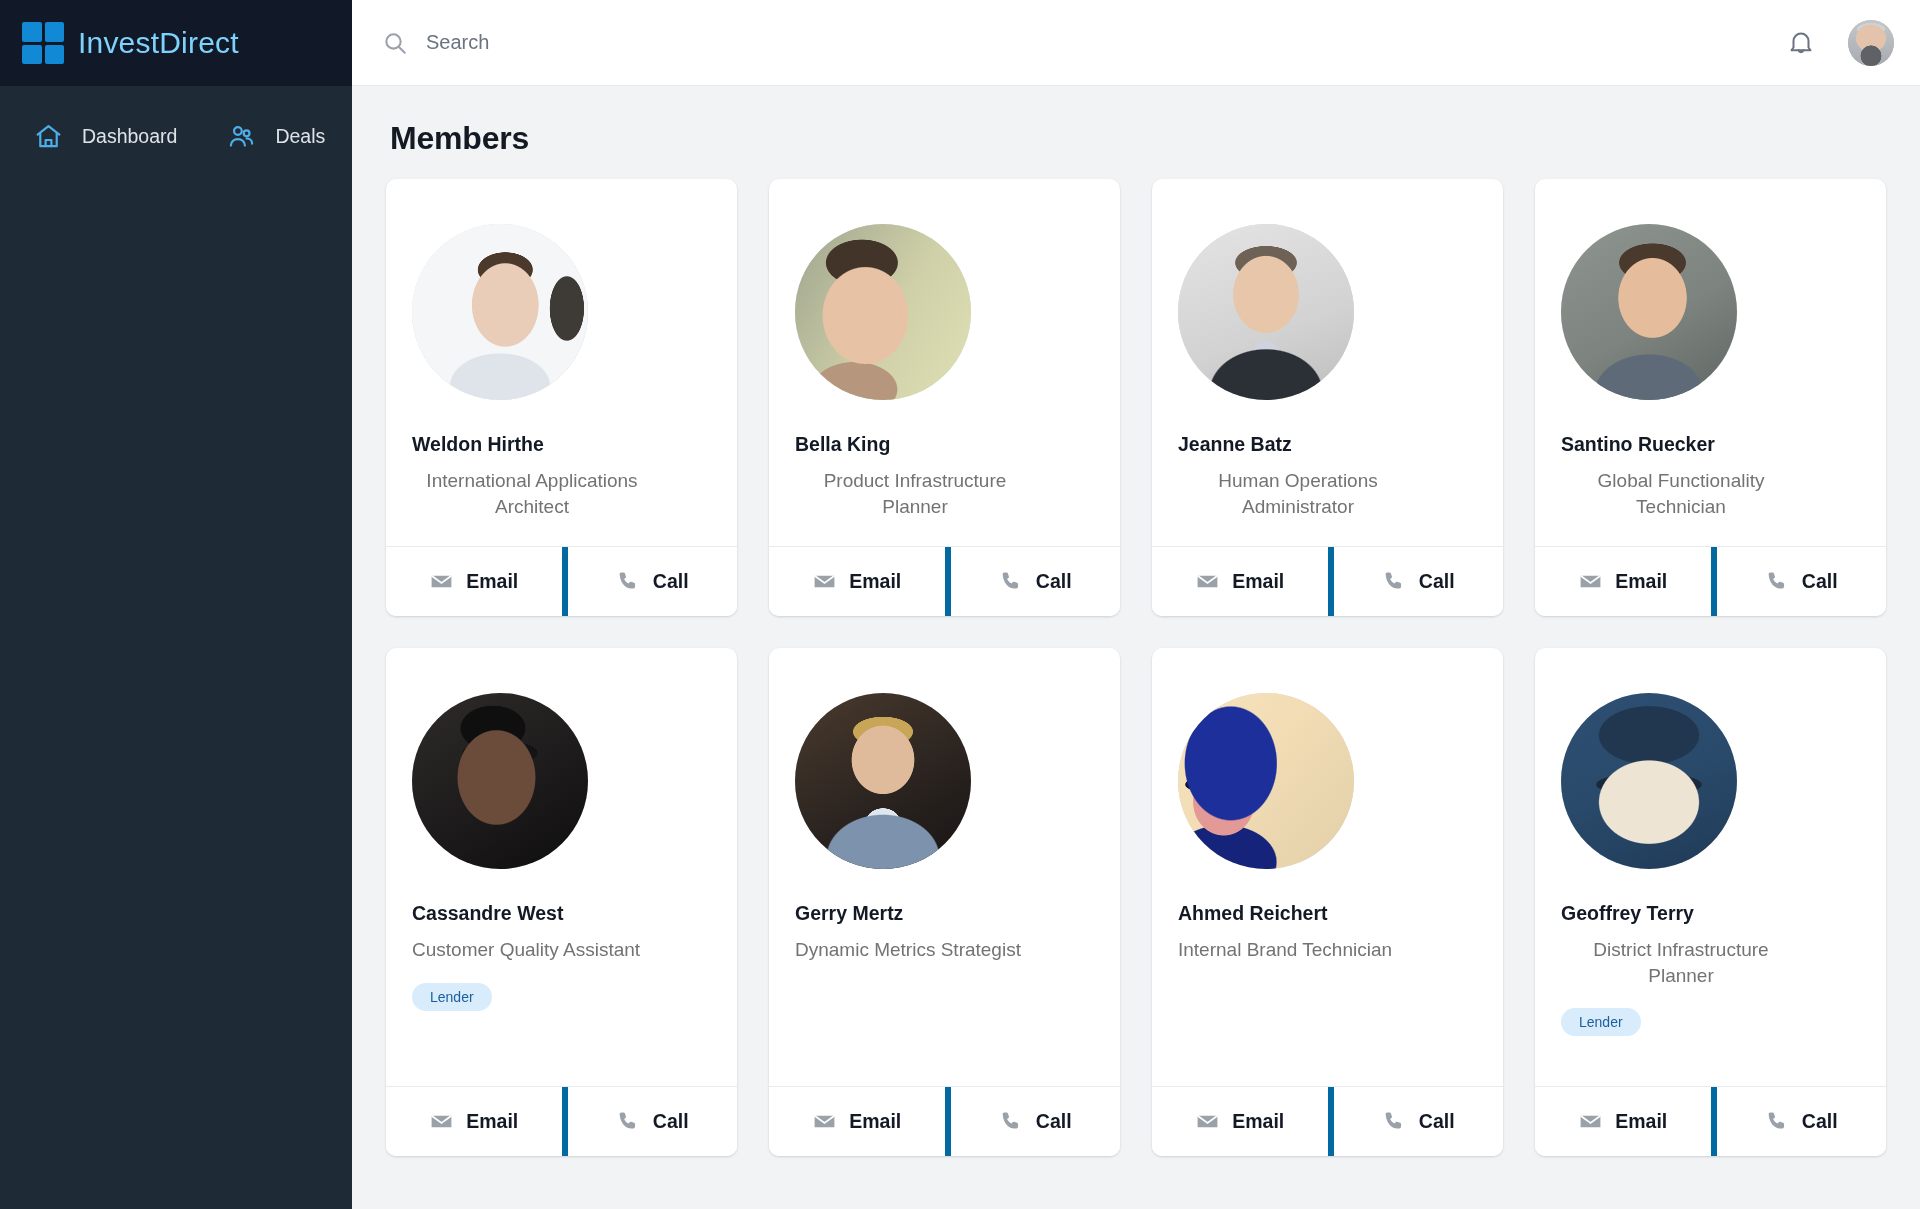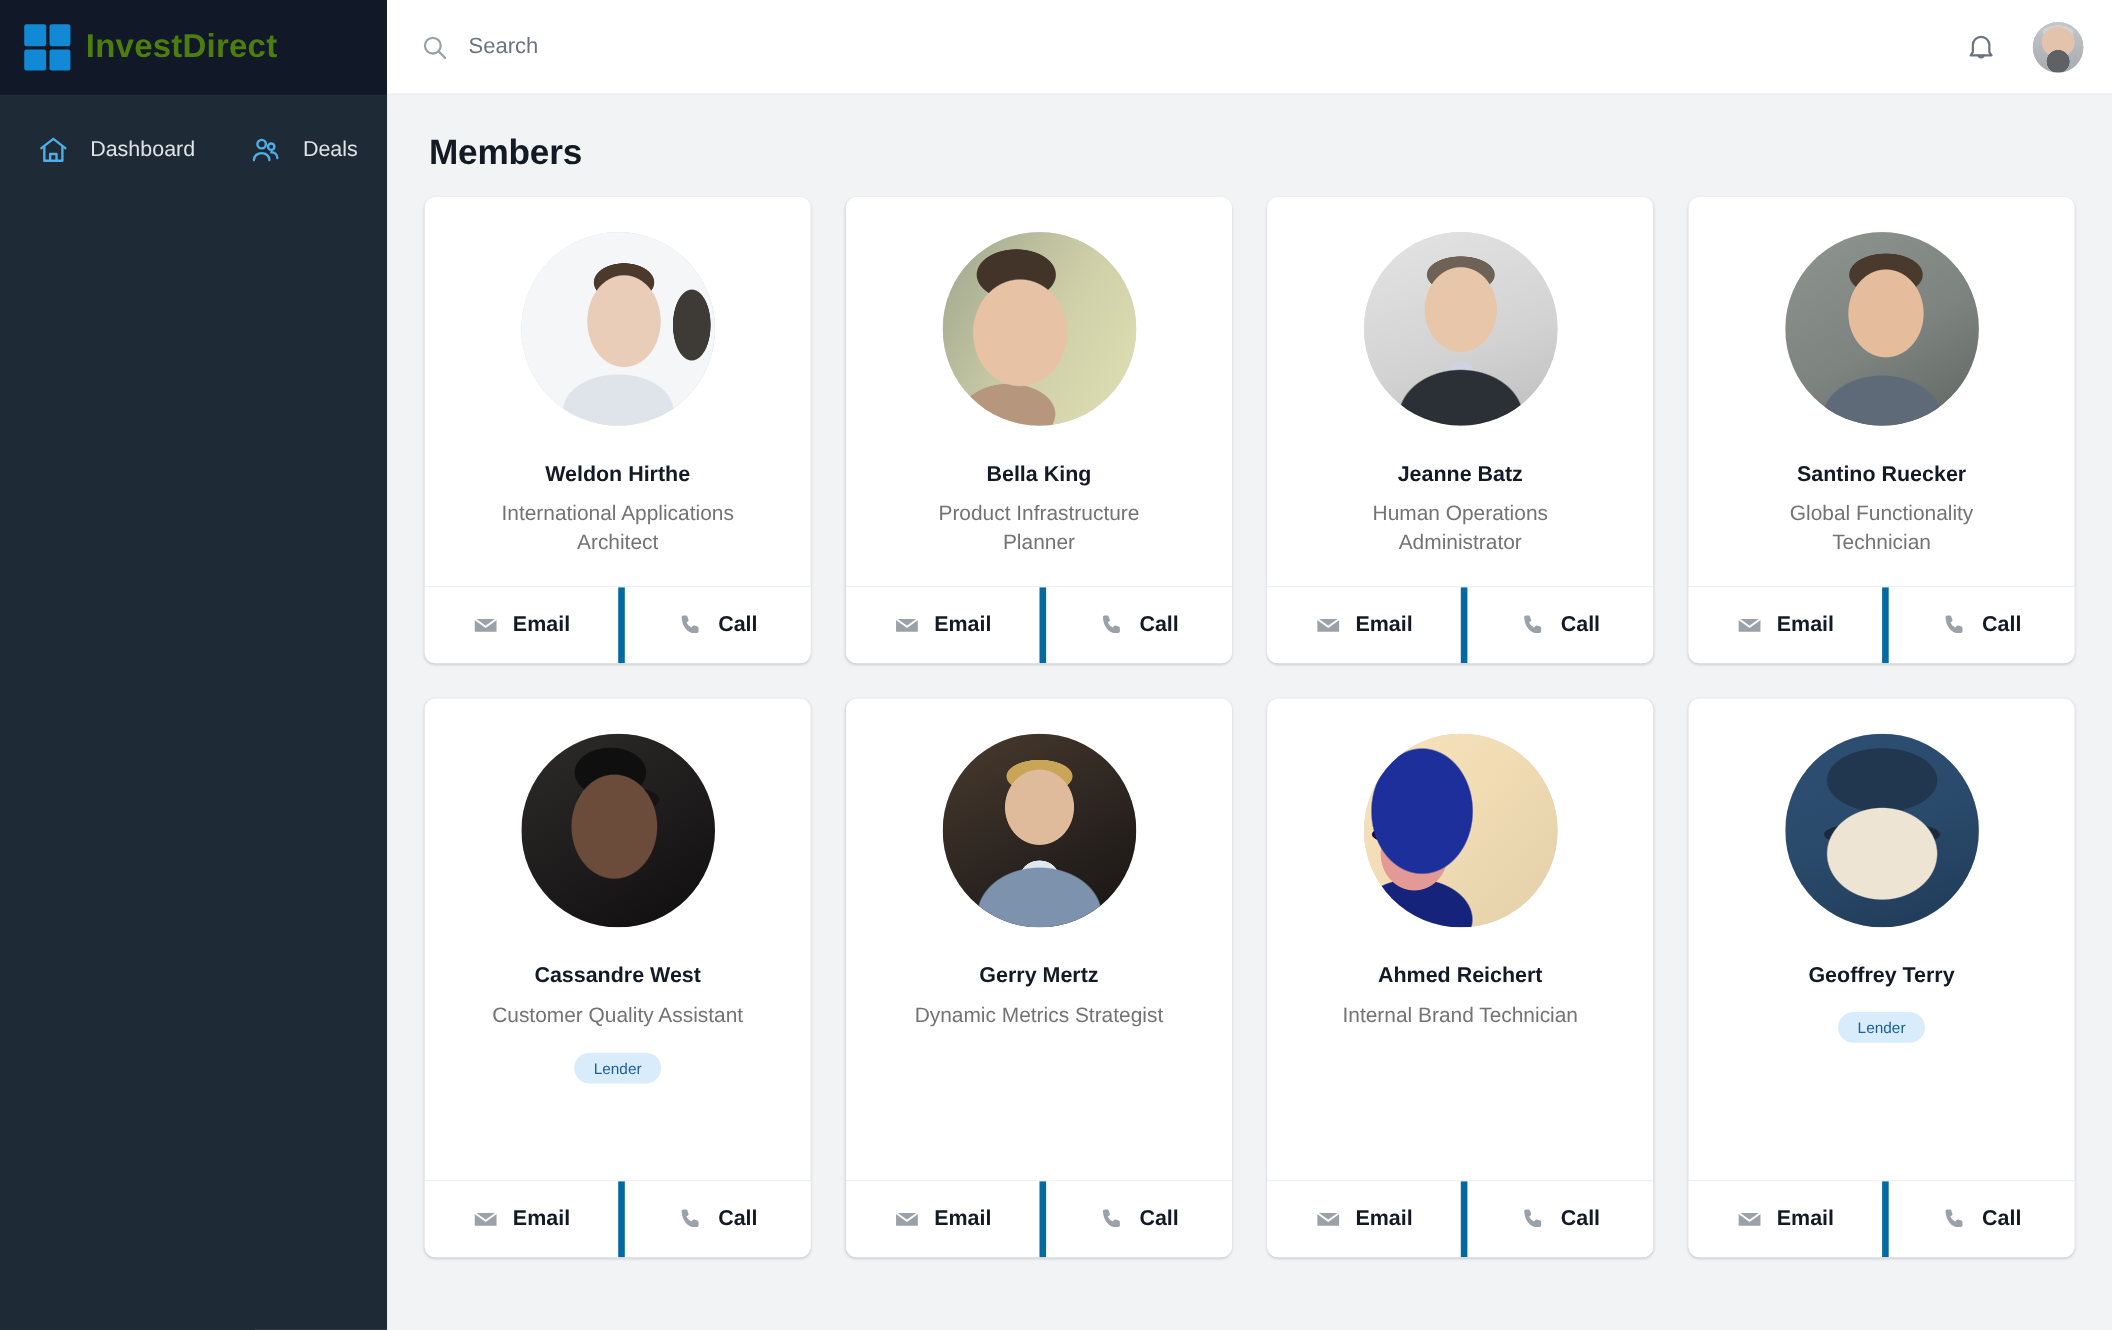--- a/index.html
+++ b/index.html
@@ -40,23 +40,23 @@
     grid-template-columns: 1fr 1fr;
     grid-template-rows: 1fr 1fr;
     gap: 3px;
   }
   .brand-logo i {
     display: block;
     background: #1189d4;
     border-radius: 2px;
   }
   .brand-name {
-    color: #4d7c0f;
+    color: #7dd3fc;
     font-size: 30px;
-    font-weight: 700;
+    font-weight: 400;
     letter-spacing: 0.2px;
     white-space: nowrap;
   }
   .nav {
     padding: 22px 12px 0 12px;
     display: flex;
     flex-direction: row;
     gap: 6px;
   }
   .nav-item {
@@ -167,24 +167,24 @@
 
   .card {
     background: #ffffff;
     border-radius: 10px;
     box-shadow: 0 1px 3px rgba(16,24,40,0.10), 0 1px 2px rgba(16,24,40,0.06);
     display: flex;
     flex-direction: column;
     overflow: hidden;
   }
   .card-body {
-    padding: 32px 26px 26px 26px;
+    padding: 45px 26px 26px 26px;
     display: flex;
     flex-direction: column;
-    align-items: center;
+    align-items: flex-start;
     flex: 1 1 auto;
   }
   .card-row1 .card-body { min-height: 336px; }
   .card-row2 .card-body { min-height: 438px; }
 
   .photo {
     width: 176px;
     height: 176px;
     border-radius: 50%;
     overflow: hidden;
@@ -565,20 +565,21 @@
         <div class="card card-row2">
           <div class="card-body">
             <div class="photo">
               <span class="layer" style="background: linear-gradient(160deg,#2d4f72 0%,#2a4a6b 50%,#1f3a57 100%);"></span>
               <span class="layer" style="background:
                 radial-gradient(ellipse 36% 30% at 50% 62%, #eee4d3 0 78%, transparent 80%),
                 radial-gradient(ellipse 40% 9% at 50% 52%, #1a2a3c 0 74%, transparent 76%),
                 radial-gradient(ellipse 38% 22% at 50% 24%, #20374f 0 74%, transparent 76%);"></span>
             </div>
             <div class="member-name">Geoffrey Terry</div>
+            <div class="member-role">District Infrastructure Planner</div>
             <div class="badge">Lender</div>
           </div>
           <div class="card-actions">
             <div class="action">
               <span class="act-icon">
                 <svg width="25" height="25" viewBox="0 0 24 24" fill="currentColor">
                     <path d="M2.5 6.5h19v11h-19z"></path>
                     <path d="M2.5 6.5 12 13.3l9.5-6.8" fill="none" stroke="#fff" stroke-width="1.6"></path>
                   </svg>
               </span>

